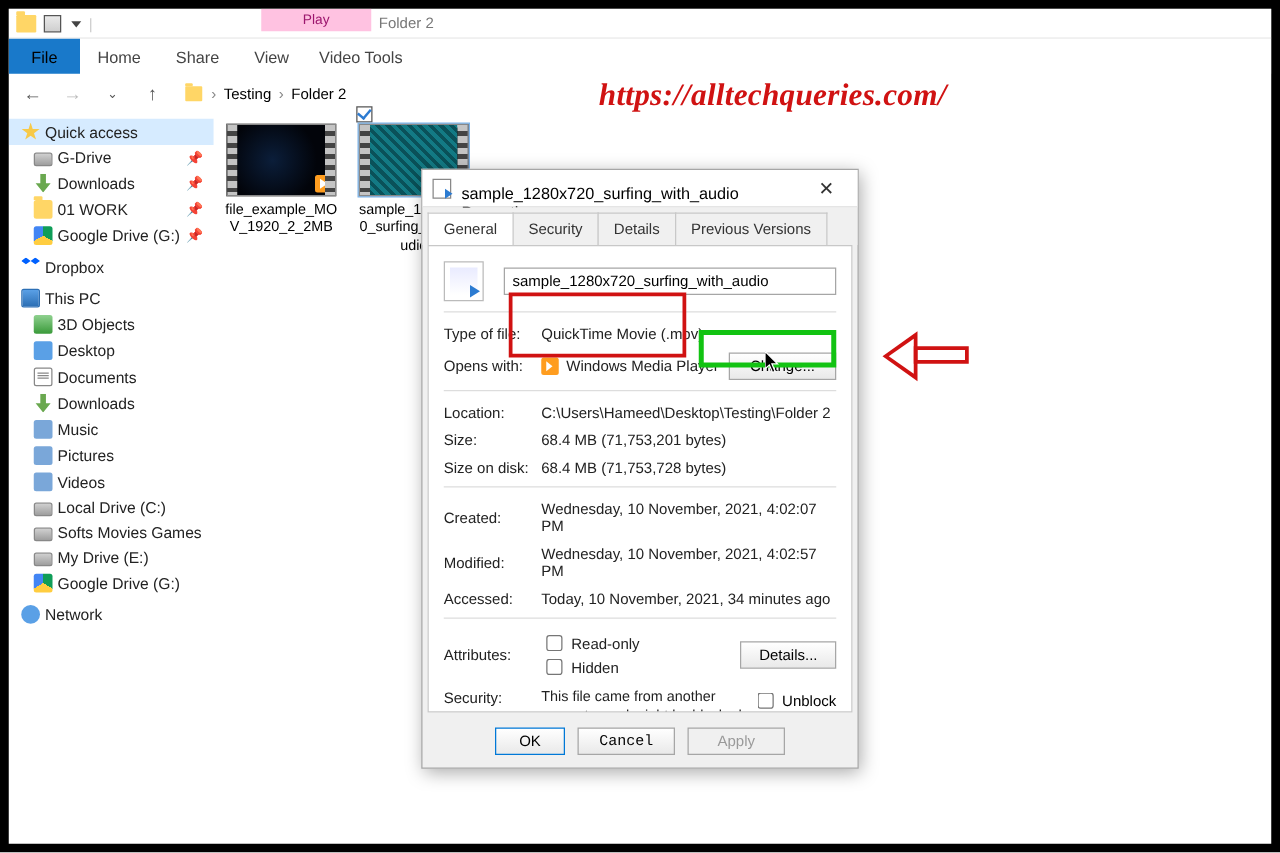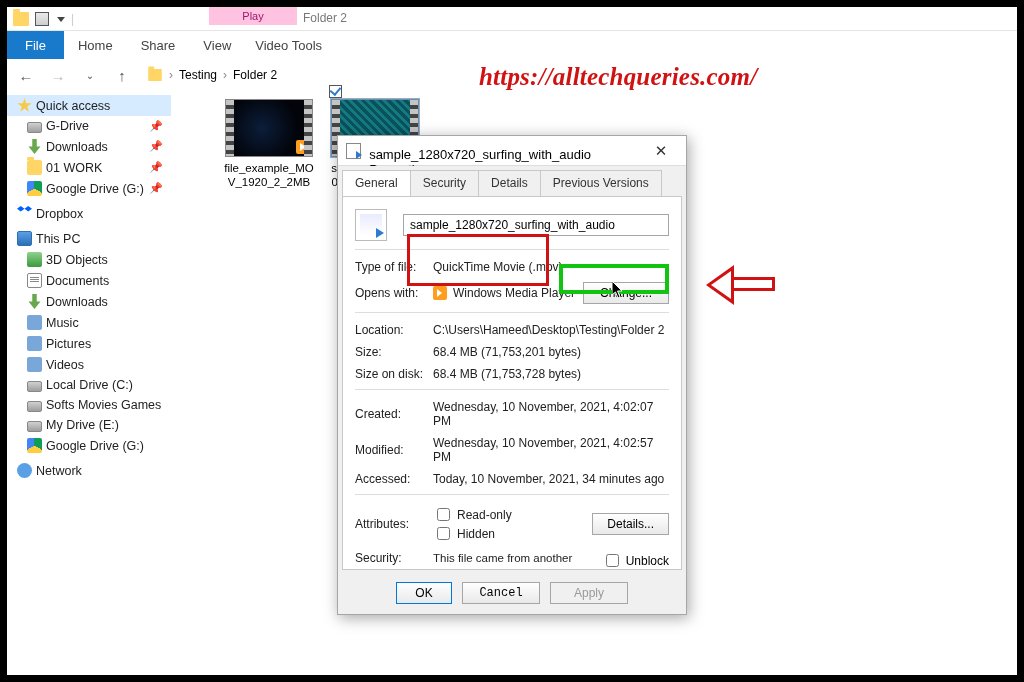--- a/index.html
+++ b/index.html
@@ -48,21 +48,21 @@
   }
   .titlebar-text {
     position:absolute; top:4px; left:296px; color:#777; font-size:12px;
   }
 
   
   .ribbon {
     height: 28px; background: #fff; display:flex; align-items:center; padding-left:0;
   }
   .ribbon .file-tab{
-    background:#1979ca; color:#ffffff; height:28px; padding:0 18px; display:flex; align-items:center; font-size:13px;
+    background:#1979ca; color:#000000; height:28px; padding:0 18px; display:flex; align-items:center; font-size:13px;
   }
   .ribbon .tab { padding:0 14px; height:28px; display:flex; align-items:center; font-size:13px; color:#444;}
   .ribbon .vt { padding:0 10px; }
 
   
   .addrbar {
     height: 32px; display:flex; align-items:center; padding:0 8px; gap:10px;
   }
   .nav-btn { width:22px; height:22px; display:flex; align-items:center; justify-content:center; color:#555; font-size:15px;}
   .nav-btn.disabled{ color:#bbb; }
@@ -106,21 +106,21 @@
   .ico.doc::after{content:''; display:block; margin:3px 2px 0; height:1px; background:#888; box-shadow:0 2px 0 #888,0 4px 0 #888;}
   .ico.mus{ background:#7aa7d9;}
   .ico.pic{ background:#7aa7d9;}
   .ico.vid{ background:#7aa7d9;}
   .ico.net{ background:#5aa0e6; border-radius:50%;}
   .ico.obj{ background:linear-gradient(#8fd18f,#3a9a3a);}
   .ico.desk{ background:#5aa0e6;}
 
   
   .content { flex:1; padding:8px; position:relative; }
-  .thumbs { display:flex; gap:14px;margin-left:44px; }
+  .thumbs { display:flex; gap:14px; }
   .thumb { width:92px; text-align:center; }
   .thumb .frame{
     width:88px; height:58px; border:1px solid #888; background:#000; position:relative; margin:0 auto;
   }
   .thumb .frame::before, .thumb .frame::after{
     content:''; position:absolute; top:0; bottom:0; width:8px;
     background: repeating-linear-gradient(#c4c4c4 0 5px,#444 5px 9px);
   }
   .thumb .frame::before{ left:0;} .thumb .frame::after{ right:0;}
   .thumb .frame .inner1{ position:absolute; inset:0 8px; background: radial-gradient(circle at 40% 50%, #0b1e3a 0%, #02040a 70%);}
@@ -268,20 +268,24 @@
       <div class="side-group">
         <div class="side-item head">
           <span class="ico pc"></span>
           <span>This PC</span>
         </div>
         <div class="side-item">
             <span class="ico obj"></span>
             <span>3D Objects</span>
           </div>
         <div class="side-item">
+            <span class="ico desk"></span>
+            <span>Desktop</span>
+          </div>
+        <div class="side-item">
             <span class="ico doc"></span>
             <span>Documents</span>
           </div>
         <div class="side-item">
             <span class="ico dl"></span>
             <span>Downloads</span>
           </div>
         <div class="side-item">
             <span class="ico mus"></span>
             <span>Music</span>

